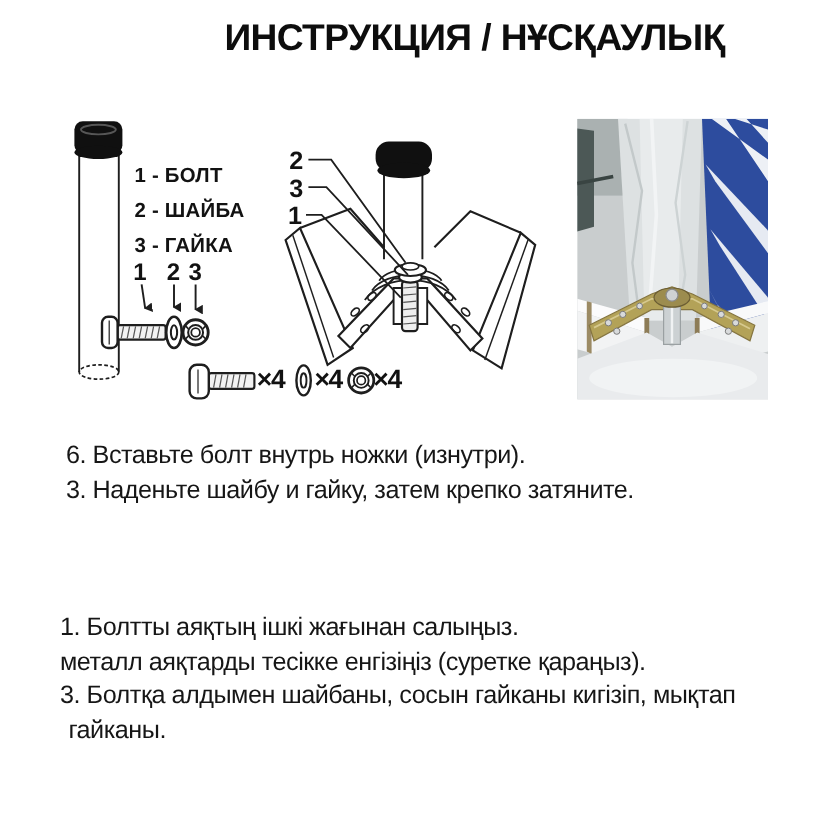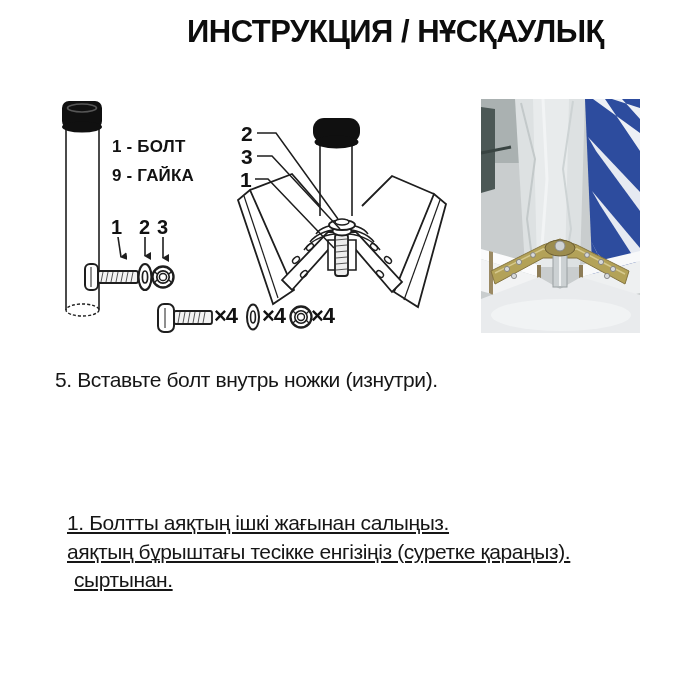--- a/index.html
+++ b/index.html
@@ -9,21 +9,21 @@
   }
   .abs{position:absolute;}
   .title{
     top:14px;left:0;width:604px;text-align:right;
     font-size:31px;font-weight:bold;letter-spacing:-0.5px;color:#0d0d0d;
   }
   .legend{top:120px;left:112px;font-weight:bold;font-size:17px;line-height:29px;letter-spacing:0.2px;color:#121212;margin-top:12px;}
   .callout{font-weight:bold;font-size:20px;color:#121212;}
   .qty{font-weight:bold;font-size:22px;letter-spacing:-1px;color:#121212;}
   .ru-block{top:366px;left:55px;width:620px;font-size:21px;line-height:28.5px;letter-spacing:-0.4px;color:#161616;}
-  .kk-block{top:509px;left:67px;width:630px;font-size:21px;line-height:28.5px;letter-spacing:-0.4px;color:#161616;text-decoration:underline;}
+  .kk-block{top:509px;left:50px;width:630px;font-size:21px;line-height:28.5px;letter-spacing:-0.4px;color:#161616;}
   .kk-block .indent{padding-left:7px;}
   svg{display:block;}
   .lineart{stroke:#1e1e1e;fill:none;}
 </style>
 </head>
 <body>
 
 <div class="abs title">ИНСТРУКЦИЯ / НҰСҚАУЛЫҚ</div>
 
 <svg class="abs" style="left:50px;top:96px;" width="140" height="235" viewBox="0 0 140 235">
@@ -73,21 +73,22 @@
     <circle cx="113" cy="181" r="3.6" fill="#fff" stroke="#1e1e1e" stroke-width="1.5"></circle>
     <line x1="104" y1="175" x2="107" y2="178" stroke="#1e1e1e" stroke-width="1.4"></line>
     <line x1="122" y1="175" x2="119" y2="178" stroke="#1e1e1e" stroke-width="1.4"></line>
     <line x1="104" y1="187" x2="107" y2="184" stroke="#1e1e1e" stroke-width="1.4"></line>
     <line x1="122" y1="187" x2="119" y2="184" stroke="#1e1e1e" stroke-width="1.4"></line>
   </g>
 </svg>
 
 <div class="abs legend">
   <div>1 - БОЛТ</div>
-  <div>9 - ГАЙКА</div>
+  <div>2 - ШАЙБА</div>
+  <div>3 - ГАЙКА</div>
 </div>
 
 <div class="abs callout" style="left:111px;top:216px;">1</div>
 <div class="abs callout" style="left:139px;top:216px;">2</div>
 <div class="abs callout" style="left:157px;top:216px;">3</div>
 
 <svg class="abs" style="left:150px;top:300px;" width="170" height="36" viewBox="0 0 170 36">
 
   <g>
     <rect x="24" y="11" width="38" height="13" rx="2" fill="#f2f2f2" stroke="#1e1e1e" stroke-width="1.8"></rect>
@@ -233,20 +234,22 @@
       <circle cx="120" cy="163" r="2.6"></circle>
         <circle cx="132" cy="170" r="2.6"></circle>
         <circle cx="126" cy="177" r="2.6"></circle>
       <circle cx="52" cy="156" r="2.4"></circle>
         <circle cx="106" cy="156" r="2.4"></circle>
     </g>
   </g>
 </svg>
 
 <div class="abs ru-block">
-  <div>5. Вставьте болт внутрь ножки (изнутри).</div>
+  <div>6. Вставьте болт внутрь ножки (изнутри).</div>
+  <div>3. Наденьте шайбу и гайку, затем крепко затяните.</div>
 </div>
 
 <div class="abs kk-block">
   <div>1. Болтты аяқтың ішкі жағынан салыңыз.</div>
-  <div>аяқтың бұрыштағы тесікке енгізіңіз (суретке қараңыз).</div>
-  <div class="indent">сыртынан.</div>
+  <div>металл аяқтарды тесікке енгізіңіз (суретке қараңыз).</div>
+  <div>3. Болтқа алдымен шайбаны, сосын гайканы кигізіп, мықтап</div>
+  <div class="indent">гайканы.</div>
 </div>
 
 </body></html>

